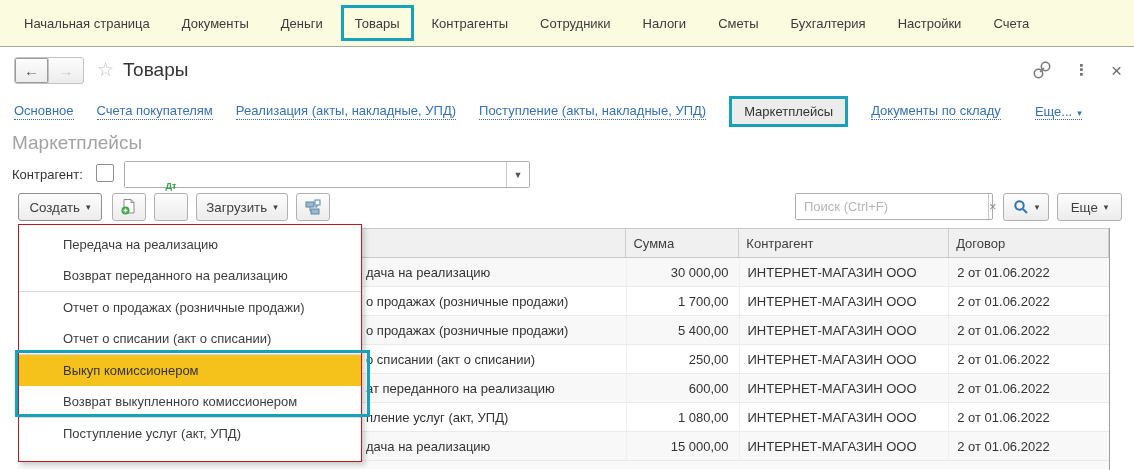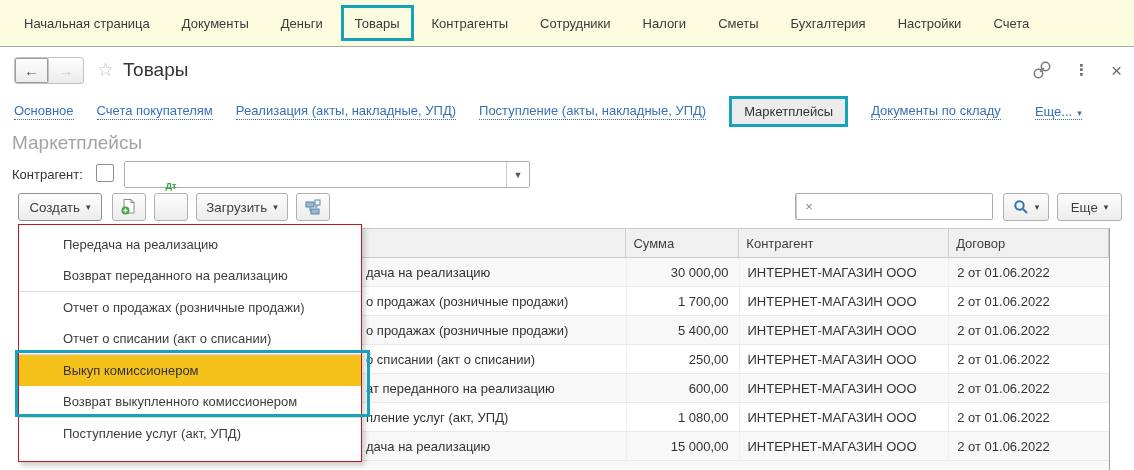--- a/index.html
+++ b/index.html
@@ -191,20 +191,21 @@
       <svg width="18" height="18" viewBox="0 0 18 18">
         <rect x="2" y="4" width="8" height="5" fill="#9db8ce" stroke="#5b87a8"></rect>
         <rect x="11" y="2" width="5" height="5" fill="none" stroke="#5b87a8"></rect>
         <rect x="7" y="11" width="8" height="5" fill="#9db8ce" stroke="#5b87a8"></rect>
         <path d="M6 9 v4 h1 M13 7 v2 h-2" fill="none" stroke="#5b87a8"></path>
       </svg>
     </span>
   </button>
 
   <div class="searchwrap">
+    <input placeholder="Поиск (Ctrl+F)" style="">
     <span class="search-clear">×</span>
   </div>
   <button class="btn btn-mag">
     <span>
       <svg width="16" height="16" viewBox="0 0 16 16" fill="none" stroke="#2e74b5" stroke-width="2">
         <circle cx="6.5" cy="6.5" r="4.2"></circle>
           <path d="M10 10 L14 14"></path>
       </svg>
     </span>
       <span class="caret">▾</span>

